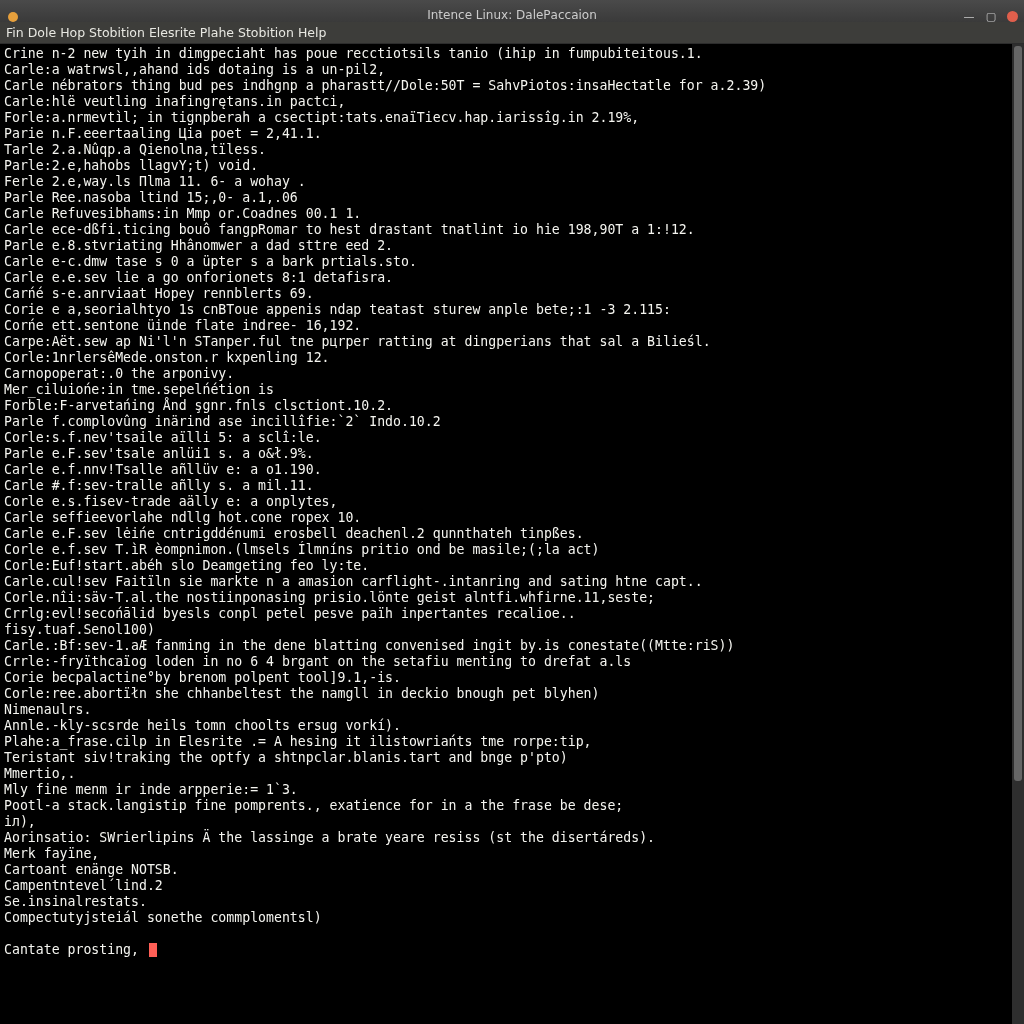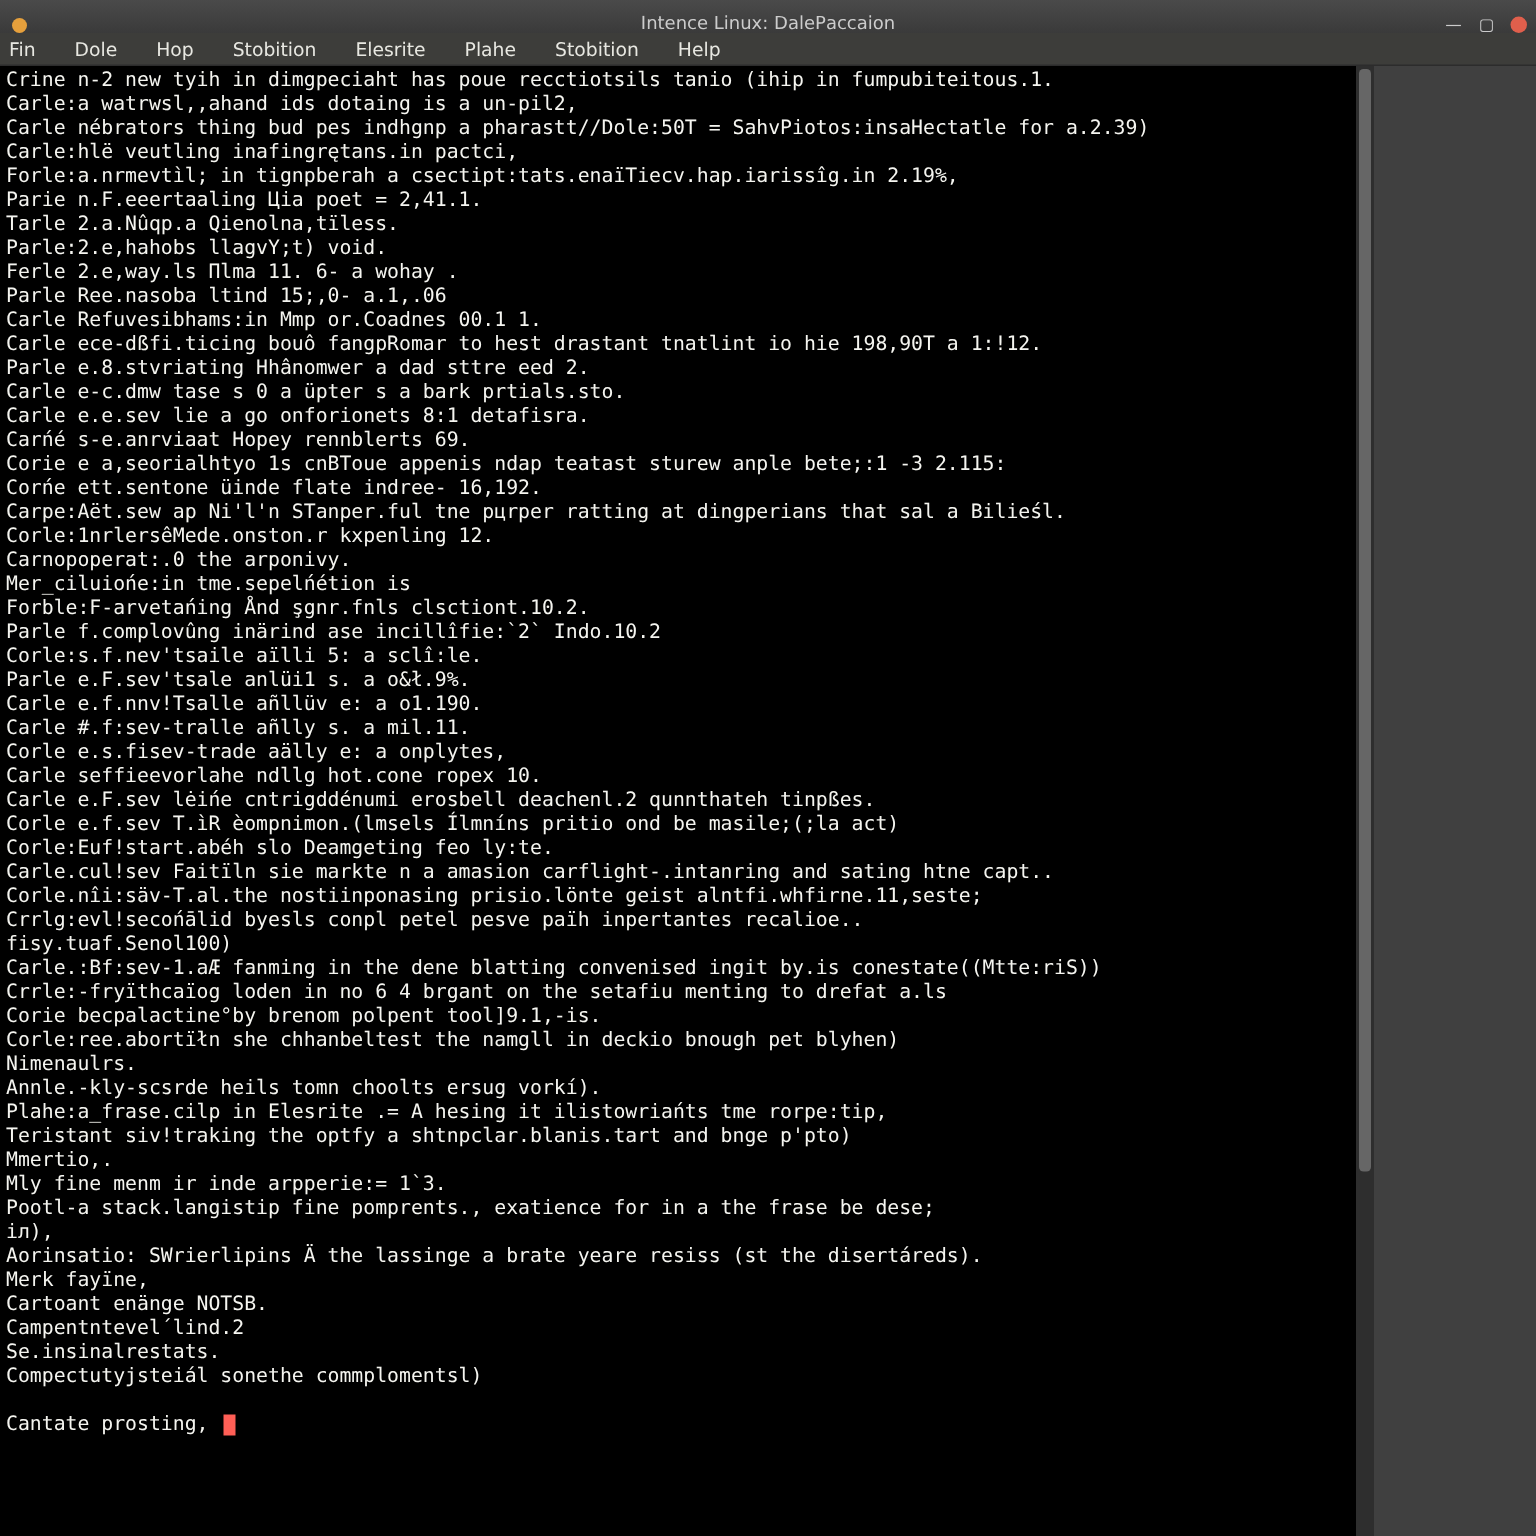--- a/index.html
+++ b/index.html
@@ -49,34 +49,34 @@
     background: #e05f4c;
   }
 
   
   .menubar {
     height: 22px;
     background: #3d3d3a;
     display: flex;
     align-items: center;
     padding: 0 6px;
-    gap: 26px;
+    gap: 4px;
     color: #e8e8e2;
     font-size: 12.5px;
     border-bottom: 1px solid #2c2c2c;
   }
   .menubar .menu-item {
     cursor: default;
     user-select: none;
   }
 
   
   .terminal-wrap {
     position: relative;
-    width: 916px;
+    width: 1024px;
     height: calc(1024px - 44px);
     background: #000;
   }
   .terminal {
     width: calc(100% - 12px);
     height: 100%;
     overflow: hidden;
     padding: 2px 4px 2px 4px;
     color: #f5f5f0;
     font-family: "DejaVu Sans Mono", "Liberation Mono", monospace;

